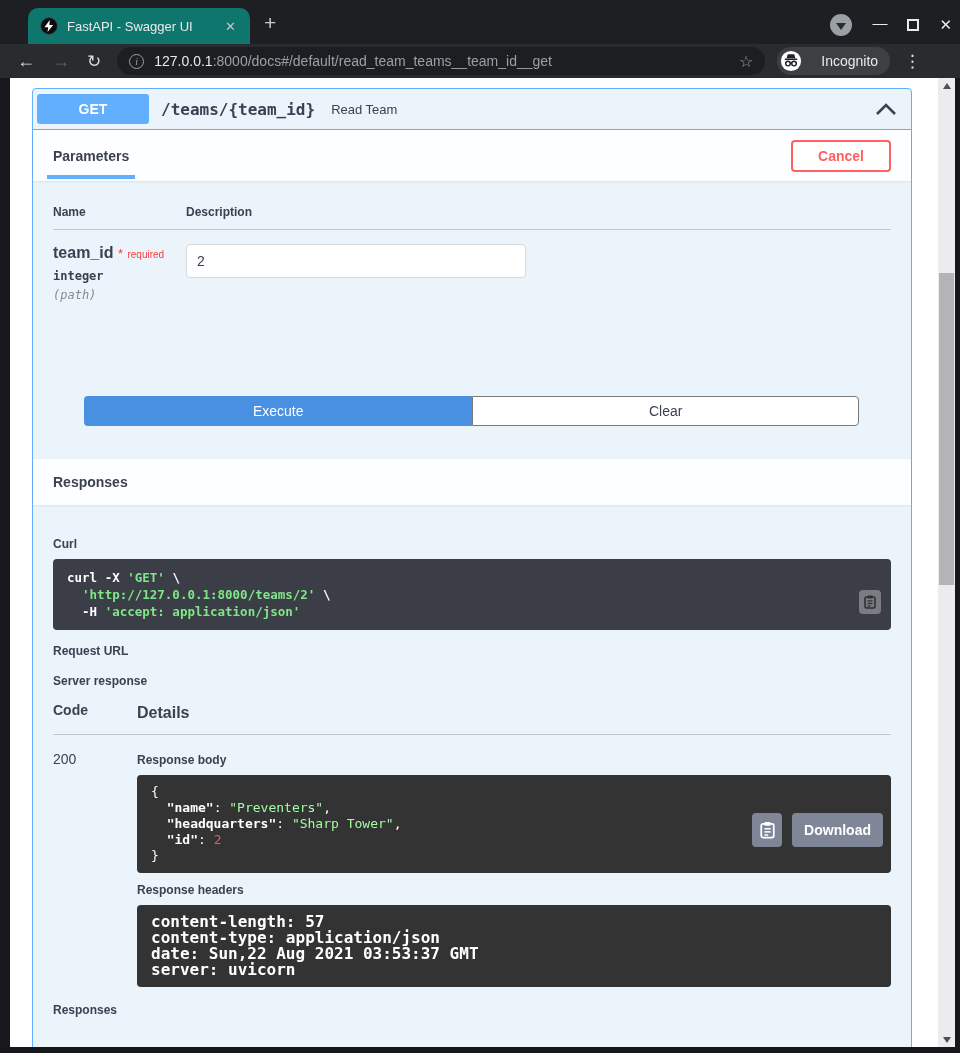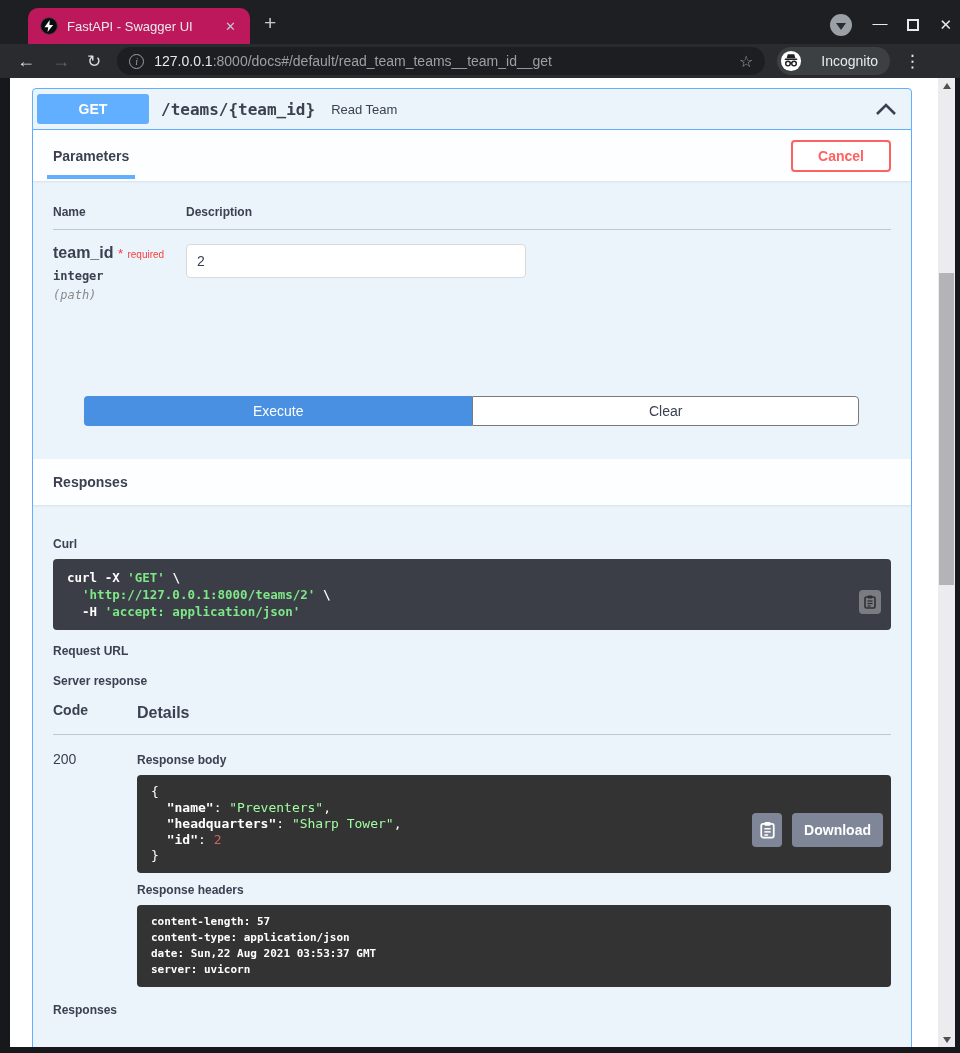--- a/index.html
+++ b/index.html
@@ -8,21 +8,21 @@
     font-family: "Liberation Sans", sans-serif;
     background: #17181b;
     position: relative;
     overflow: hidden;
   }
 
   
   .tabstrip { position:absolute; top:0; left:0; width:960px; height:44px; background:#1e1f22; }
   .tab {
     position:absolute; left:28px; top:8px; width:222px; height:36px;
-    background:#be185d; border-radius:10px 10px 0 0;
+    background:#0f766e; border-radius:10px 10px 0 0;
     display:flex; align-items:center; padding:0 12px; color:#e8eaed;
   }
   .favicon { width:18px; height:18px; flex:0 0 18px; }
   .tab-title { font-size:13px; margin-left:9px; flex:1; white-space:nowrap; overflow:hidden; }
   .tab-close { color:#c4c7cb; font-size:13px; padding:0 2px; cursor:default; }
   .new-tab { position:absolute; left:264px; top:11px; color:#c4c7cb; font-size:21px; font-weight:400; }
   .win-controls { position:absolute; right:8px; top:14px; display:flex; align-items:center; gap:20px; }
   .update-circle { width:22px; height:22px; border-radius:50%; background:#9aa0a6; display:flex; align-items:center; justify-content:center; }
   .update-circle .tri { width:0; height:0; border-left:5px solid transparent; border-right:5px solid transparent; border-top:7px solid #2a2b2e; margin-top:2px; }
   .win-min { color:#e8eaed; font-size:15px; margin-top:-6px; }
@@ -157,21 +157,21 @@
   .body-copy {
     width:30px; height:34px; background:#7f8697; border-radius:4px;
     display:flex; align-items:center; justify-content:center; cursor:pointer;
   }
   .download-btn {
     background:#7f8697; color:#fff; font-weight:bold; font-size:14px;
     border:none; border-radius:4px; padding:9px 12px;
     font-family:"Liberation Sans",sans-serif; cursor:pointer;
   }
   .lbl-respheaders { margin-top:10px; }
-  .headers-block { padding:9px 14px; font-size:11px; line-height:16px; font-weight:bold; }
+  .headers-block { padding:9px 14px; font-size:16px; line-height:16px; font-weight:bold; }
 
   .lbl-responses2 { margin-top:16px; }
 
   
   .scrollbar { position:absolute; right:5px; top:78px; width:17px; height:969px; background:#ececee; }
   .sb-arrow { position:absolute; left:0; width:17px; height:15px; display:flex; align-items:center; justify-content:center; }
   .sb-up { top:0; }
   .sb-down { bottom:0; }
   .tri-up { width:0; height:0; border-left:4px solid transparent; border-right:4px solid transparent; border-bottom:6px solid #505050; }
   .tri-down { width:0; height:0; border-left:4px solid transparent; border-right:4px solid transparent; border-top:6px solid #505050; }

